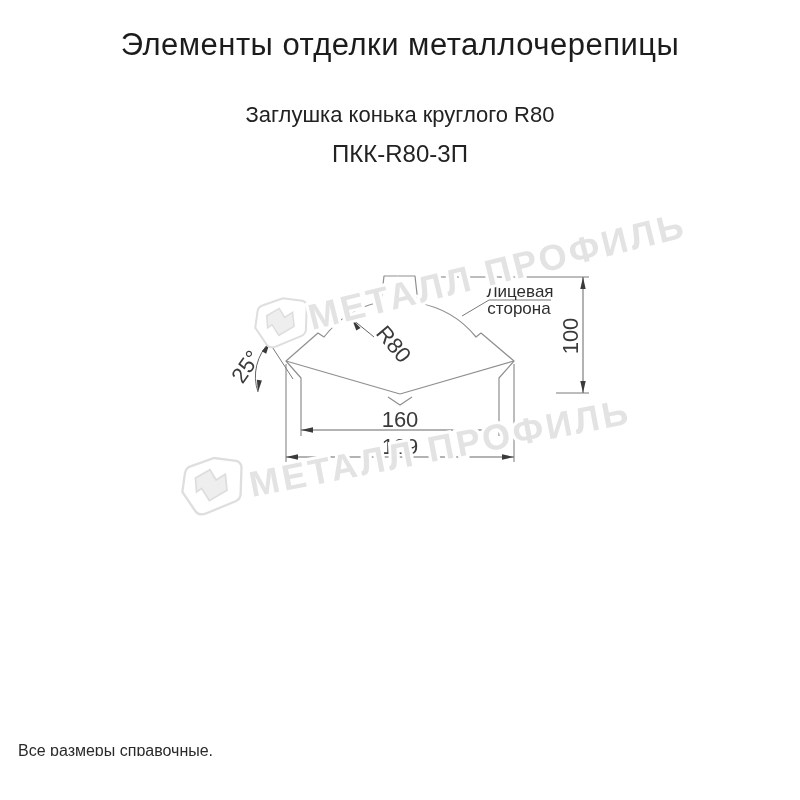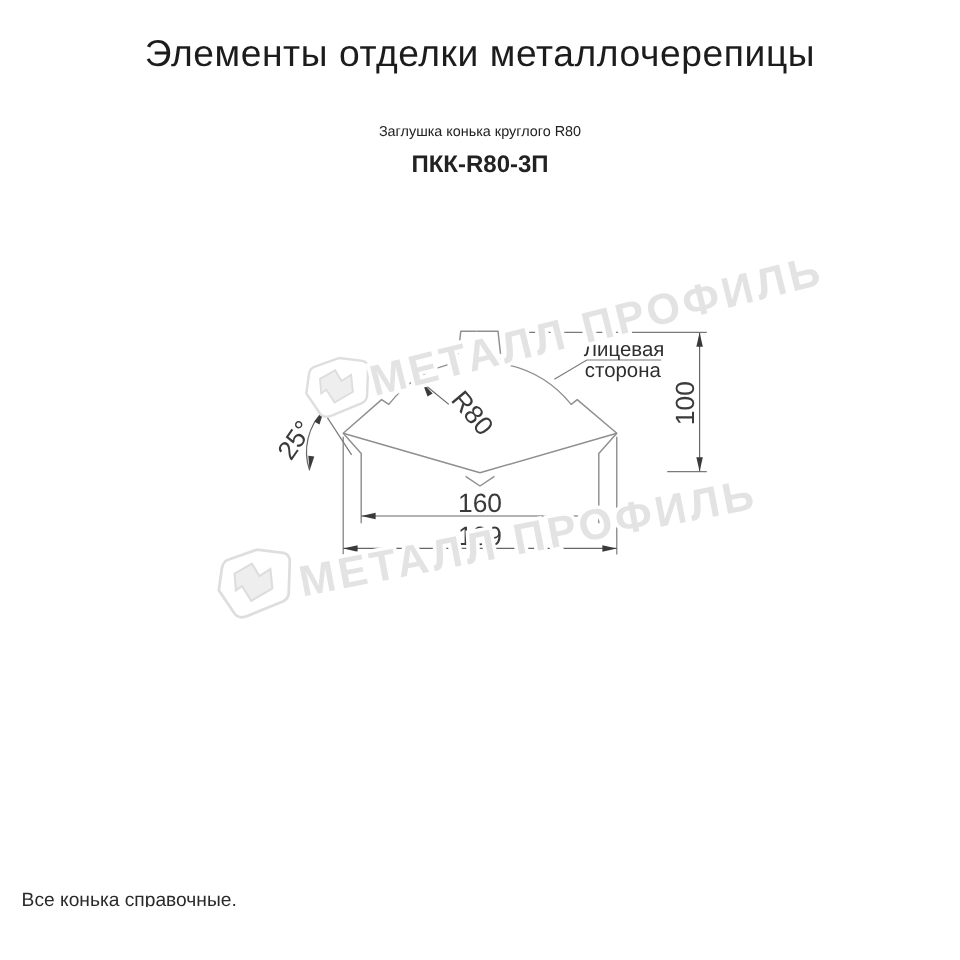--- a/index.html
+++ b/index.html
@@ -1,21 +1,21 @@
 <!DOCTYPE html>
 <html><head>
 <meta charset="utf-8">
 <style>
   html,body{margin:0;padding:0;background:#ffffff;}
   #page{position:relative;width:800px;height:756px;background:#ffffff;overflow:hidden;
         font-family:"Liberation Sans", sans-serif;color:#1a1a1a;}
   .center-text{position:absolute;left:0;width:800px;text-align:center;}
   #title{top:27px;font-size:31px;letter-spacing:0.5px;color:#1c1c1c;}
-  #subtitle{top:102px;font-size:12px;color:#222;}
-  #code{top:126px;font-size:20px;color:#222;font-weight:bold;}
+  #subtitle{top:102px;font-size:22px;color:#222;}
+  #code{top:140px;font-size:24px;color:#222;}
   #footer{position:absolute;left:18px;top:741px;font-size:16px;line-height:19px;color:#2a2a2a;}
   svg{position:absolute;left:0;top:0;}
   .outline{fill:none;stroke:#8f8f8f;stroke-width:1.2;stroke-linejoin:round;}
   .thin{fill:none;stroke:#7a7a7a;stroke-width:1;}
   .dim{fill:none;stroke:#666;stroke-width:1;}
   .arrow{fill:#3a3a3a;stroke:none;}
   .dimtext{fill:#3a3a3a;font-family:"Liberation Sans",sans-serif;font-size:22px;}
   .labeltext{fill:#2e2e2e;font-family:"Liberation Sans",sans-serif;font-size:17px;}
   .wmtext{fill:#e3e3e3;stroke:#ffffff;stroke-width:6;paint-order:stroke;
           font-family:"Liberation Sans",sans-serif;font-weight:bold;font-size:36px;letter-spacing:3px;}
@@ -106,16 +106,16 @@
       <g transform="translate(174,468) rotate(-14) scale(1.15)">
         <path class="wmshape" d="M2,22 L8,7 Q10,2 15,2 L36,0 L54,7 Q58,9 57,14 L51,35 Q50,40 45,41 L18,45 Q11,46 9,41 Z"></path>
         <path class="wmshape2" d="M16,13 L30,9 L33,19 L42,16 L40,30 L23,35 L19,23 L14,25 Z"></path>
       </g>
       <text class="wmtext" transform="translate(252,497) rotate(-11)" font-size="34" letter-spacing="2">МЕТАЛЛ ПРОФИЛЬ</text>
     </g>
 
   </svg>
 
   <div id="footer">
-    <div>Все конька справочные.</div>
+    <div>Все размеры справочные.</div>
   </div>
 
 </div>
 
 </body></html>

